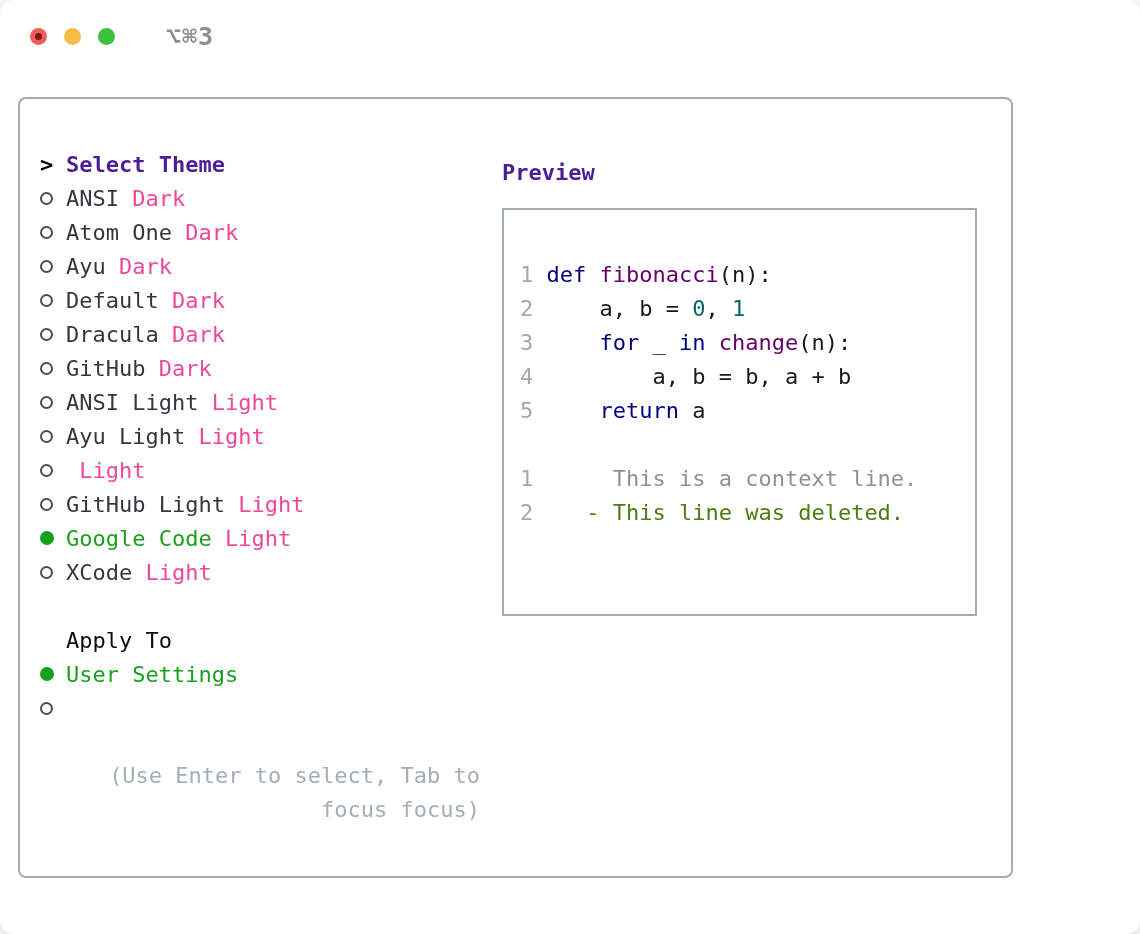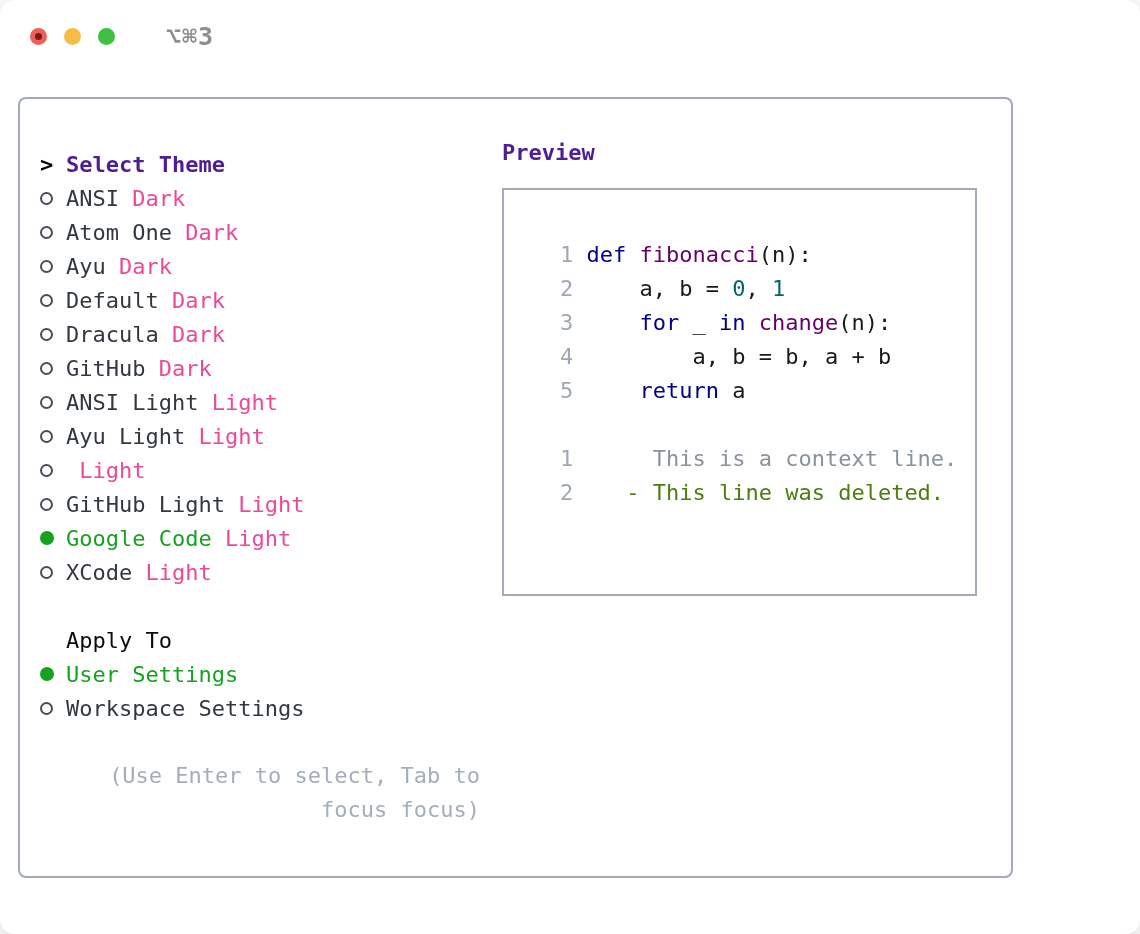--- a/index.html
+++ b/index.html
@@ -36,26 +36,26 @@
   .radio{width:13px;height:13px;border-radius:50%;border:2px solid #474e57;box-sizing:border-box;}
   .radio.on{border:none;background:#16a21f;width:14px;height:14px;}
   .hdr{color:#4c1d95;font-weight:700;}
   .theme-name{color:#32383f;}
   .theme-variant{color:#ec4899;text-align:right;}
   .sel .theme-name{color:#16a21f;}
   .apply-hdr{color:#0a0b0c;font-weight:400;}
   .spacer{height:34px;}
   .help{font-size:22px;line-height:34px;color:#a4aeb9;white-space:pre;text-align:right;}
   
-  .preview-col{position:absolute;left:482px;top:36px;width:495px;}
+  .preview-col{position:absolute;left:482px;top:56px;width:495px;}
   .preview-box{
     margin-top:19px;width:475px;height:408px;border:2px solid #a2abb6;
     box-sizing:border-box;background:#fff;overflow:hidden;
   }
-  .code{padding:48px 0 0 8px;font-size:22px;margin-left:48px;}
+  .code{padding:48px 0 0 16px;font-size:22px;}
   .code-line{height:34px;line-height:34px;white-space:pre;}
   .ln{color:#9fa8b2;}
   .p{color:#17181a;}
   .kw{color:#000088;}
   .fn{color:#660066;}
   .nu{color:#066666;}
   .ctx{color:#8a939c;}
   .del{color:#4d7c0f;}
   .add{color:#00b80f;}
 </style>
@@ -96,21 +96,21 @@
 
       <div class="spacer"></div>
 
       <div class="row">
         <span class="marker"></span>
         <span class="apply-hdr">Apply To</span>
       </div>
 
       <div id="apply-list">
           <div class="row sel"><span class="marker"><span class="radio on"></span></span><span class="theme-name">User Settings</span></div>
-          <div class="row"><span class="marker"><span class="radio"></span></span><span class="theme-name">Workspace Settings</span></div>
+          <div class="row"><span class="marker"><span class="radio"></span></span></div>
         </div>
 
       <div class="spacer"></div>
 
       <div class="help">(Use Enter to select, Tab to</div>
       <div class="help">focus focus)</div>
     </div>
 
     <div class="preview-col">
       <div class="row"><span class="hdr">Preview</span></div>

